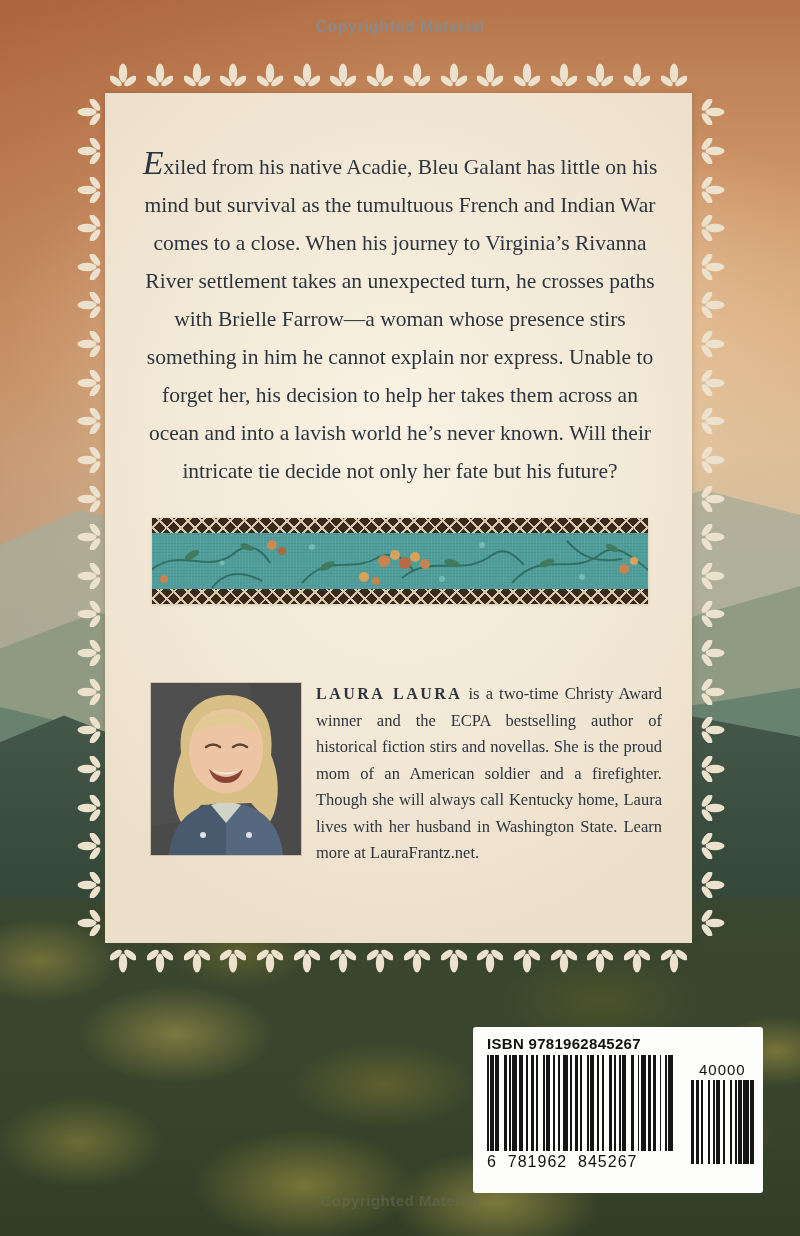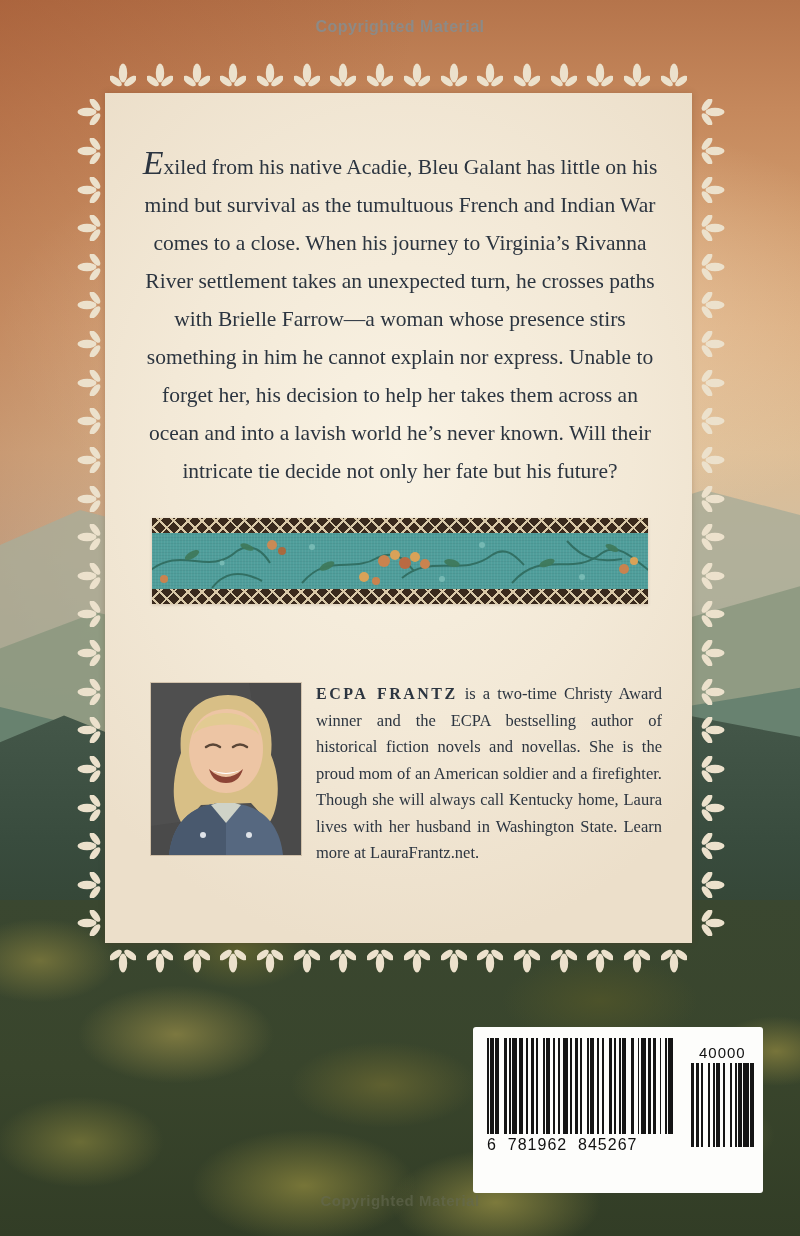--- a/index.html
+++ b/index.html
@@ -563,25 +563,26 @@
       <path d="M58 86 q17 16 34 0 q-4 14 -17 14 q-13 0 -17 -14 Z" fill="#8c4436"></path>
       <path d="M60 87 q15 8 30 0 q-15 6 -30 0 Z" fill="#fff"></path>
       <path d="M18 172 C 22 136 44 120 75 120 C 106 120 128 136 132 172 Z" fill="#566880"></path>
       <path d="M18 172 C 22 136 44 120 75 120 L75 172 Z" fill="#49596e"></path>
       <path d="M60 122 L75 140 L90 122 L84 120 L66 120 Z" fill="#cfd3c8"></path>
       <circle cx="52" cy="152" r="3" fill="#dfe3e8"></circle>
         <circle cx="98" cy="152" r="3" fill="#dfe3e8"></circle>
     </svg>
 
     <div class="bio">
-      <span class="author-name">ECPA FRANTZ</span><span> is a two-time Christy Award winner and the ECPA bestselling author of historical fiction novels and novellas. She is the proud mom of an American soldier and a firefighter. Though she will always call Kentucky home, Laura lives with her husband in Washington State. Learn more at LauraFrantz.net.</span>
+      <span class="author-name">LAURA LAURA</span><span> is a two-time Christy Award winner and the ECPA bestselling author of historical fiction stirs and novellas. She is the proud mom of an American soldier and a firefighter. Though she will always call Kentucky home, Laura lives with her husband in Washington State. Learn more at LauraFrantz.net.</span>
     </div>
   </div>
 
   <div class="barcode-box">
+    <div class="isbn-label">ISBN 9781962845267</div>
     <div class="code-row">
       <div class="main-code">
         <div class="main-bars">
             <span class="bar b" style="width:1.7px"></span>
             <span class="bar " style="width:1.7px"></span>
             <span class="bar b" style="width:3.4px"></span>
             <span class="bar " style="width:1.7px"></span>
             <span class="bar b" style="width:3.4px"></span>
             <span class="bar " style="width:5.1px"></span>
             <span class="bar b" style="width:3.4px"></span>

